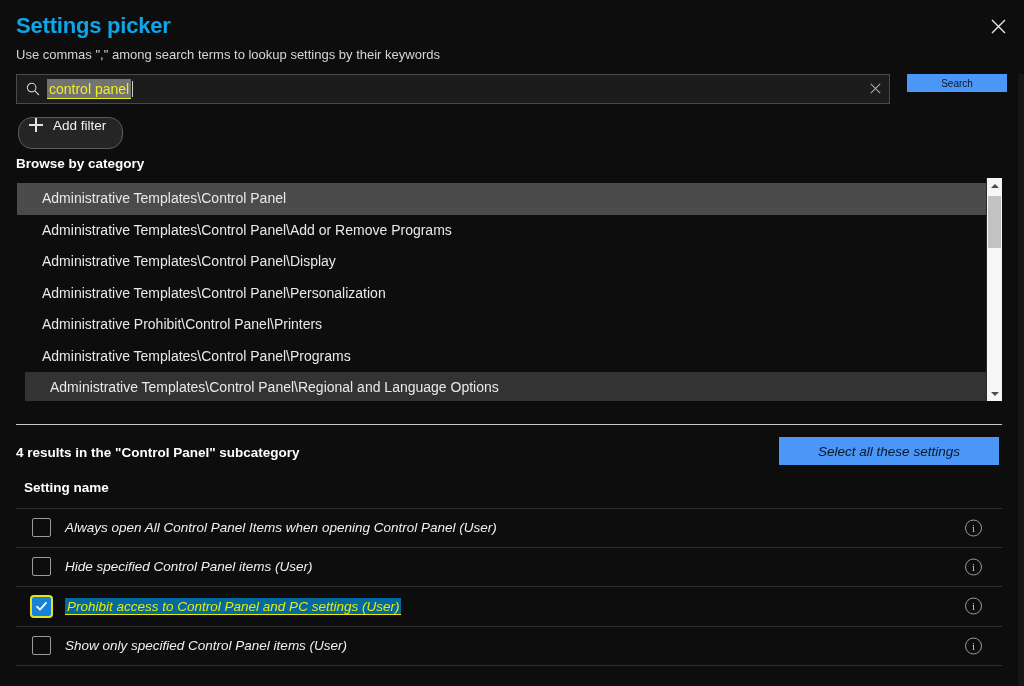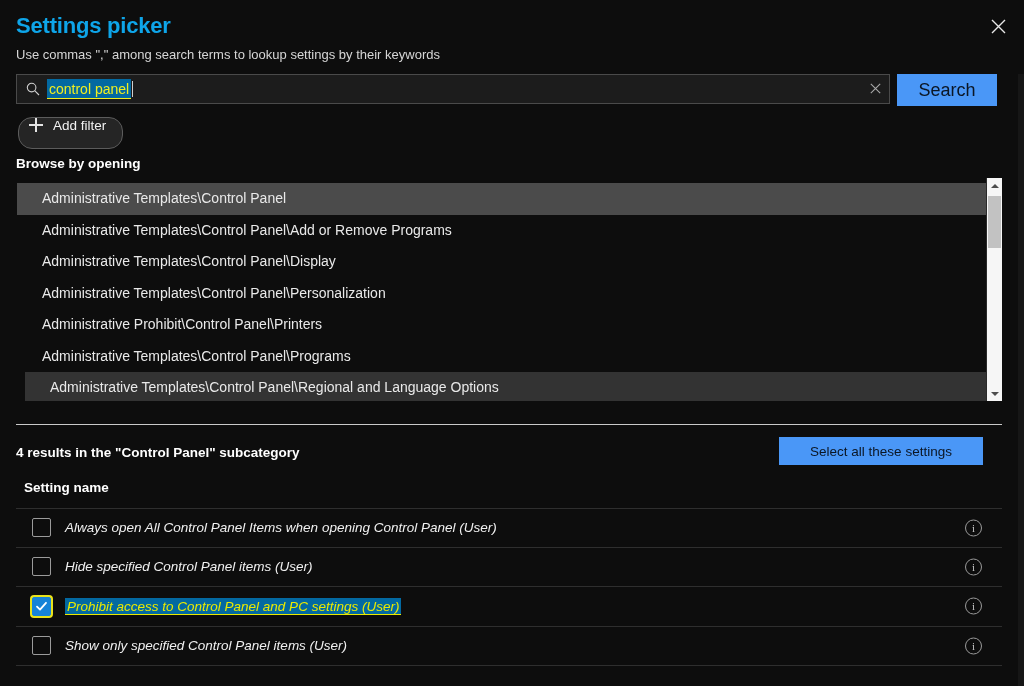--- a/index.html
+++ b/index.html
@@ -94,21 +94,21 @@
     display: flex;
     align-items: center;
     justify-content: center;
     margin-right: 6px;
   }
 
   .search-value {
     font-size: 14px;
     line-height: 18px;
     color: #f0ef20;
-    background: #0369a1;
+    background: #737373;
     padding: 1px 2px;
     white-space: nowrap;
     position: relative;
   }
   .search-value::after {
     content: "";
     position: absolute;
     left: 0; right: 0; bottom: 0;
     height: 1px;
     background: #f0ef20;
@@ -129,28 +129,28 @@
     width: 16px;
     height: 16px;
     display: flex;
     align-items: center;
     justify-content: center;
     color: #a8a8a8;
     cursor: pointer;
   }
 
   .search-btn {
-    margin-left: 7px;
+    margin-left: 17px;
     flex: 0 0 100px;
-    height: 32px;
+    height: 18px;
     background: #4a97f7;
     color: #0b1624;
     border: none;
     font-family: "Liberation Sans", sans-serif;
-    font-size: 18px;
+    font-size: 10px;
     font-weight: normal;
     cursor: pointer;
   }
 
   
   .add-filter {
     position: absolute;
     top: 117px;
     left: 18px;
     height: 32px;
@@ -271,28 +271,29 @@
     left: 16px;
     font-size: 13.5px;
     font-weight: bold;
     color: #ffffff;
   }
 
   .select-all-btn {
     position: absolute;
     top: 437px;
     left: 779px;
-    width: 204px;
+    width: 220px;
     height: 28px;
     background: #4a97f7;
     color: #0b1624;
     border: none;
     font-family: "Liberation Sans", sans-serif;
     font-size: 13.5px;
     cursor: pointer;
+    font-style: italic;
   }
 
   .col-header {
     position: absolute;
     top: 480px;
     left: 24px;
     font-size: 13.5px;
     font-weight: bold;
     color: #ffffff;
   }
@@ -413,21 +414,21 @@
     </span>
   </div>
   <button class="search-btn">Search</button>
 </div>
 
 <div class="add-filter">
   <span class="plus-icon"></span>
   <span>Add filter</span>
 </div>
 
-<div class="browse-label">Browse by opening</div>
+<div class="browse-label">Browse by category</div>
 
 <div class="category-list-wrap">
   <div class="category-list" id="category-list">
       <div class="category-item selected">Administrative Templates\Control Panel</div>
       <div class="category-item">Administrative Templates\Control Panel\Add or Remove Programs</div>
       <div class="category-item">Administrative Templates\Control Panel\Display</div>
       <div class="category-item">Administrative Templates\Control Panel\Personalization</div>
       <div class="category-item">Administrative Prohibit\Control Panel\Printers</div>
       <div class="category-item">Administrative Templates\Control Panel\Programs</div>
       <div class="category-item hovered">Administrative Templates\Control Panel\Regional and Language Options</div>

